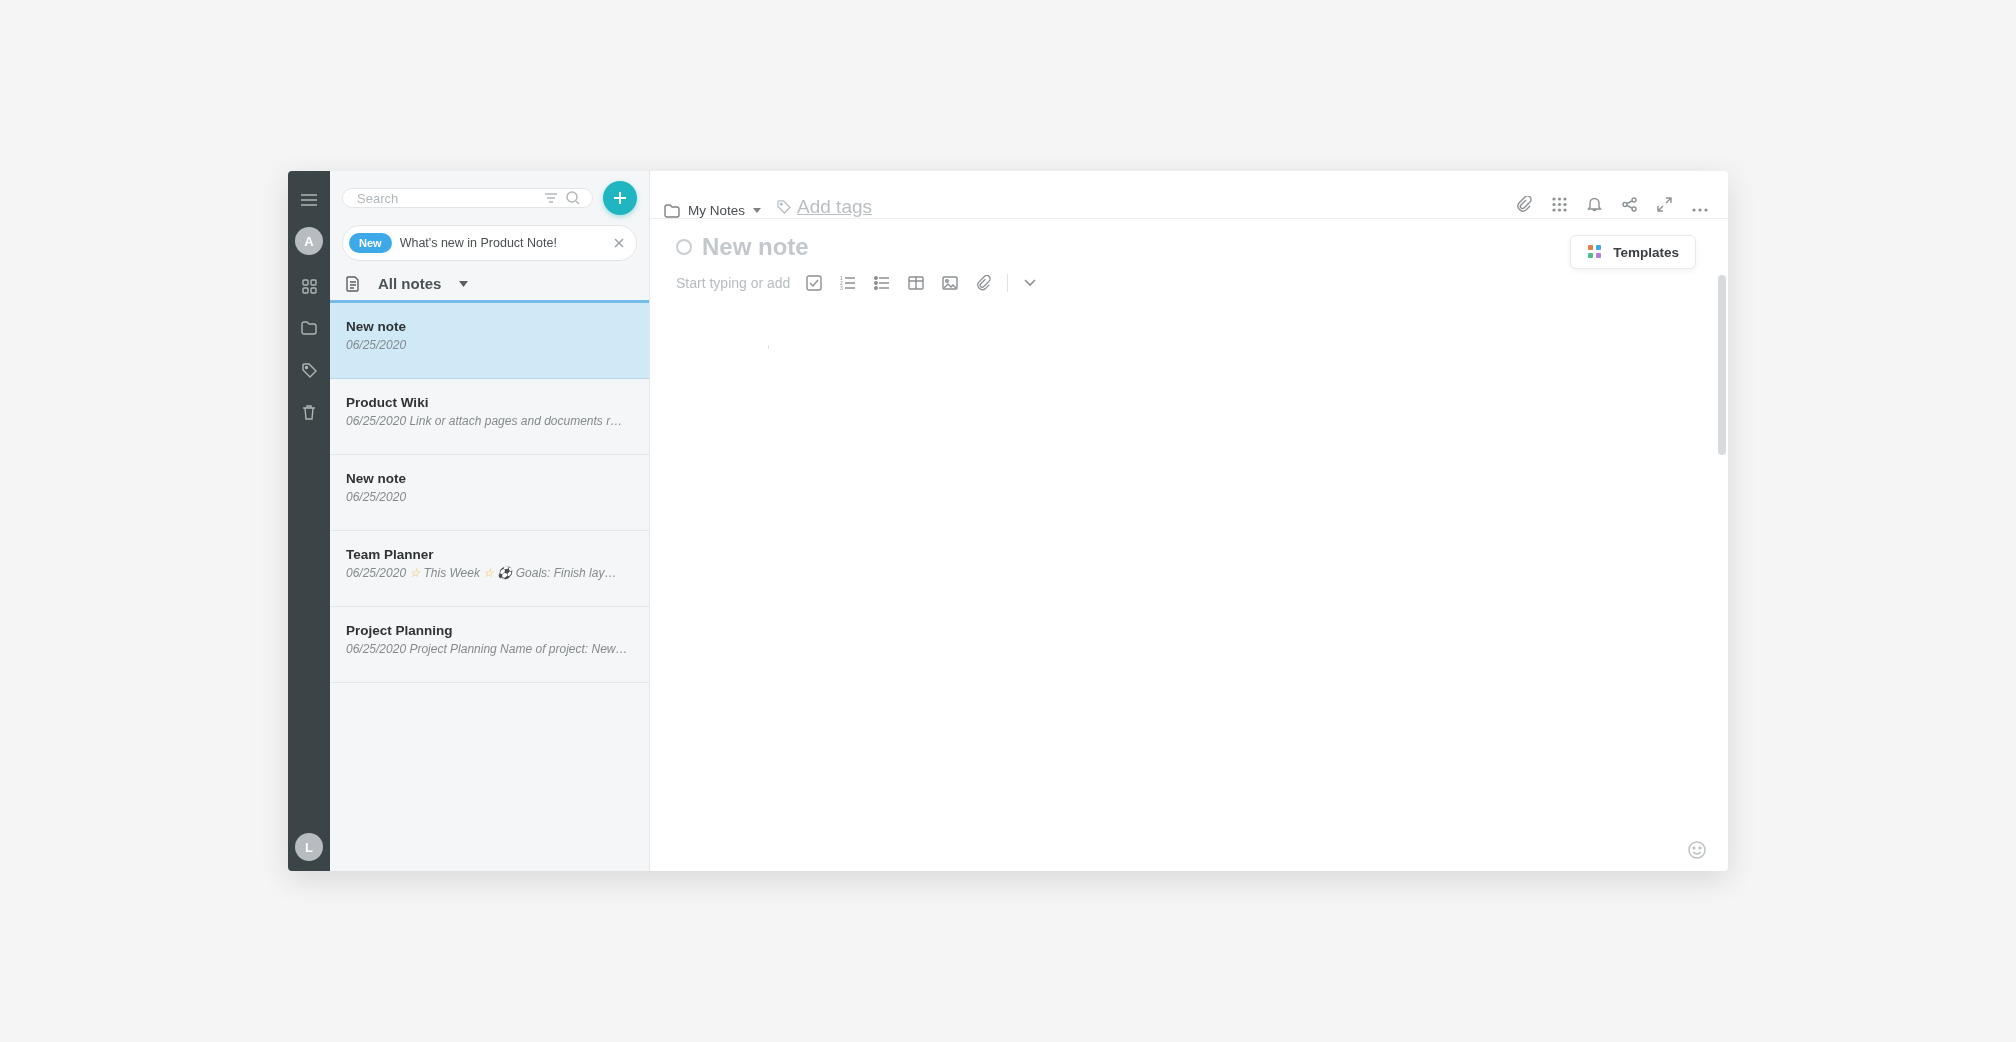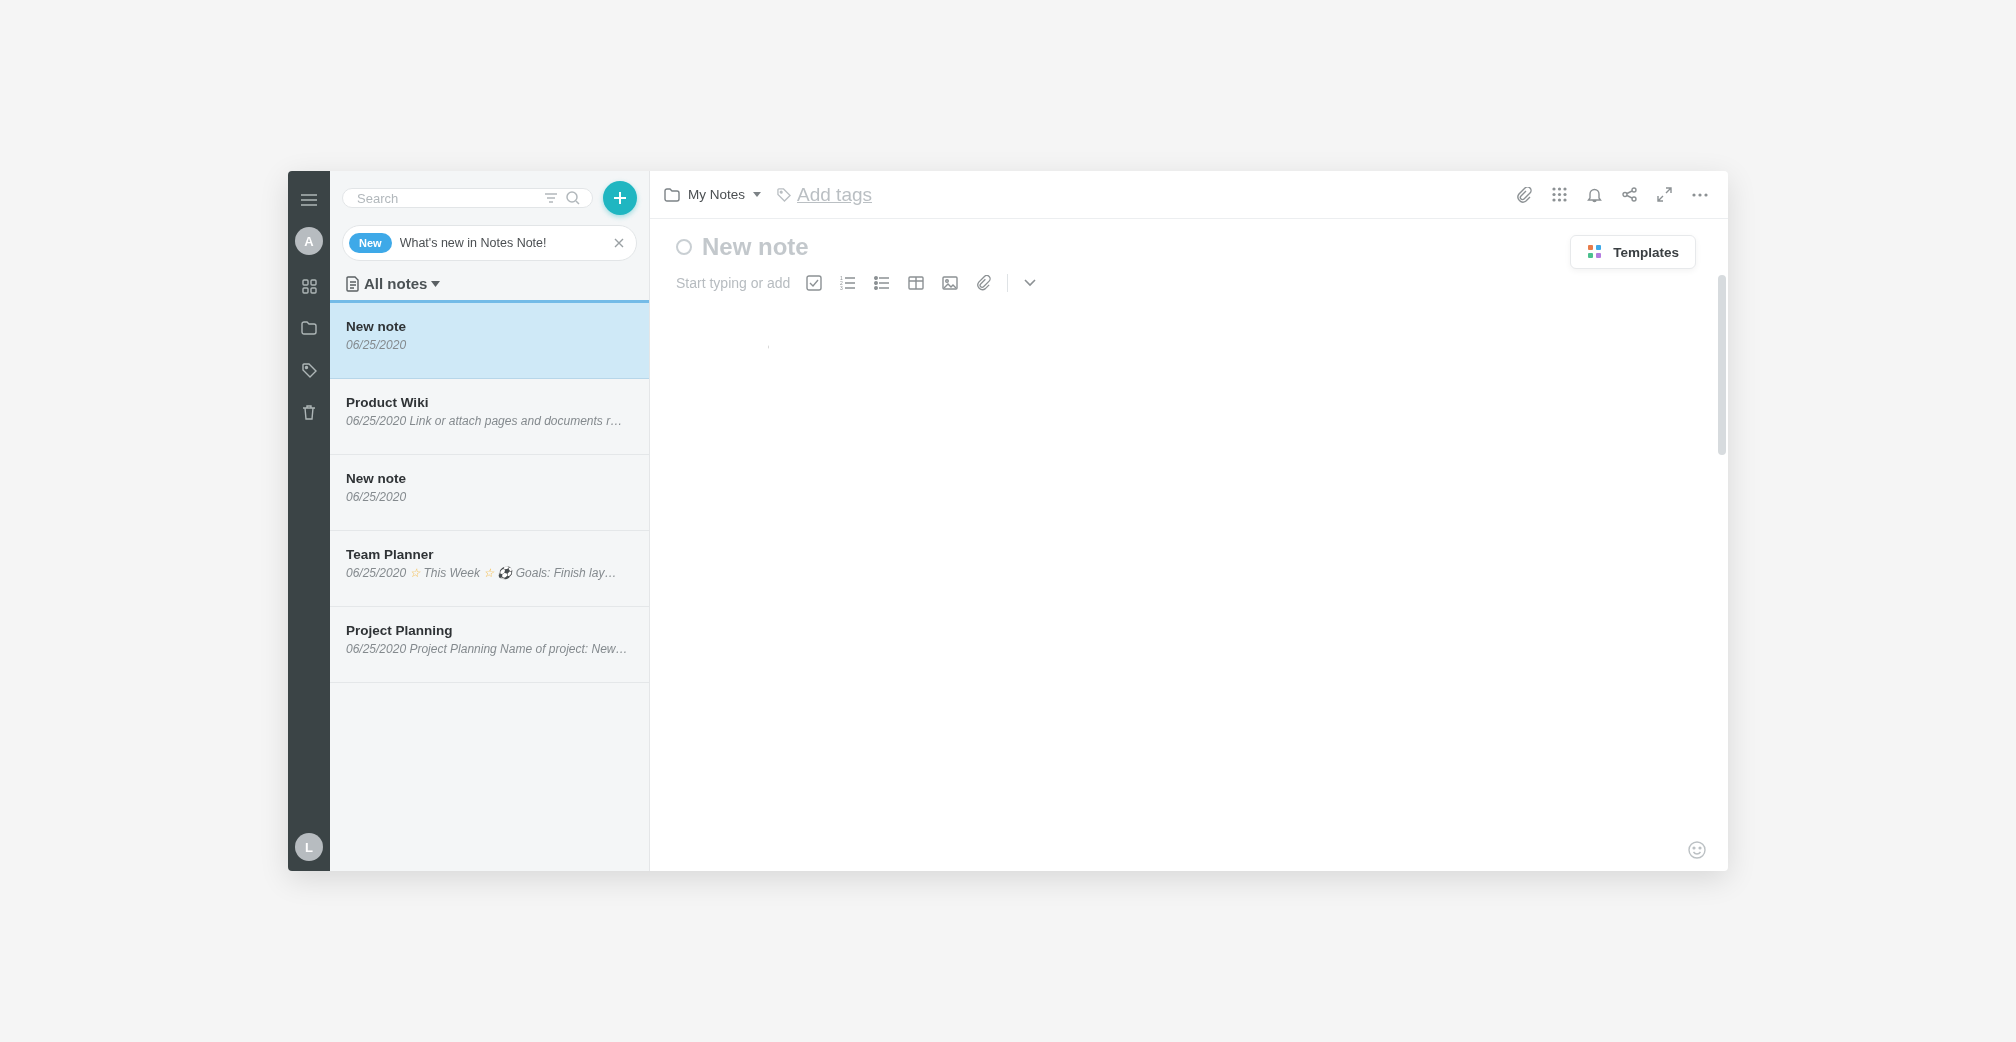--- a/index.html
+++ b/index.html
@@ -102,21 +102,21 @@
     font-size:11px; font-weight:600;
     padding:4px 10px;
     border-radius:14px;
   }
   .announce .txt { font-size:12.5px; color:#4b4f52; flex:1; white-space:nowrap; overflow:hidden; text-overflow:ellipsis; }
   .announce .close { color:#9aa0a3; cursor:pointer; padding:4px 2px; }
 
   .list-header {
     display:flex; align-items:center;
     padding:14px 16px 8px;
-    gap:4px;
+    gap:18px;
     color:#5a6063;
   }
   .list-header .title { font-size:15px; font-weight:600; color:#4b5255; }
 
   .notes-scroll { flex:1; overflow:auto; }
   .note-item {
     padding:16px 16px 26px;
     border-bottom:1px solid #e4e7e9;
     cursor:pointer;
   }
@@ -128,21 +128,21 @@
   .note-item .nt-title { font-size:13.5px; font-weight:600; color:#2f3336; }
   .note-item .nt-sub { font-size:12px; color:#848a8e; margin-top:4px; white-space:nowrap; overflow:hidden; text-overflow:ellipsis;font-style:italic; }
   .star { color:#f5b942; font-size:12px; }
   .ball { font-size:12px; }
 
   
   .editor-col { flex:1; display:flex; flex-direction:column; position:relative; }
   .ed-top {
     height:48px;
     border-bottom:1px solid #eceef0;
-    display:flex; align-items:center;
+    display:flex; align-items:flex-end;
     padding:0 14px;
     gap:8px;
     color:#7c8286;
   }
   .breadcrumb { display:flex; align-items:center; gap:8px; cursor:pointer; }
   .breadcrumb .bc-label { color:#4b4f52; font-size:13.5px; }
   .tag-add { display:flex; align-items:center; gap:6px; font-size:19px; color:#babfc3; cursor:pointer; margin-left:8px;text-decoration:underline; }
   .ed-top .flex { flex:1; }
   .top-ic { color:#8c9194; padding:6px; cursor:pointer; }
 
@@ -258,21 +258,21 @@
       </div>
       <div class="add-btn">
         <svg width="16" height="16" viewBox="0 0 16 16" stroke="currentColor" stroke-width="2">
             <path d="M8 2v12M2 8h12"></path>
           </svg>
       </div>
     </div>
 
     <div class="announce">
       <span class="pill">New</span>
-      <span class="txt">What's new in Notes Note!</span>
+      <span class="txt">What's new in Product Note!</span>
       <span class="close">
         <svg width="10" height="10" viewBox="0 0 10 10" stroke="currentColor" stroke-width="1.4">
             <path d="M1 1l8 8M9 1l-8 8"></path>
           </svg>
       </span>
     </div>
 
     <div class="list-header">
       <svg width="14" height="16" viewBox="0 0 14 16" fill="none" stroke="currentColor" stroke-width="1.4">
           <path d="M2 1h7l3 3v10a1 1 0 01-1 1H2a1 1 0 01-1-1V2a1 1 0 011-1z"></path>

